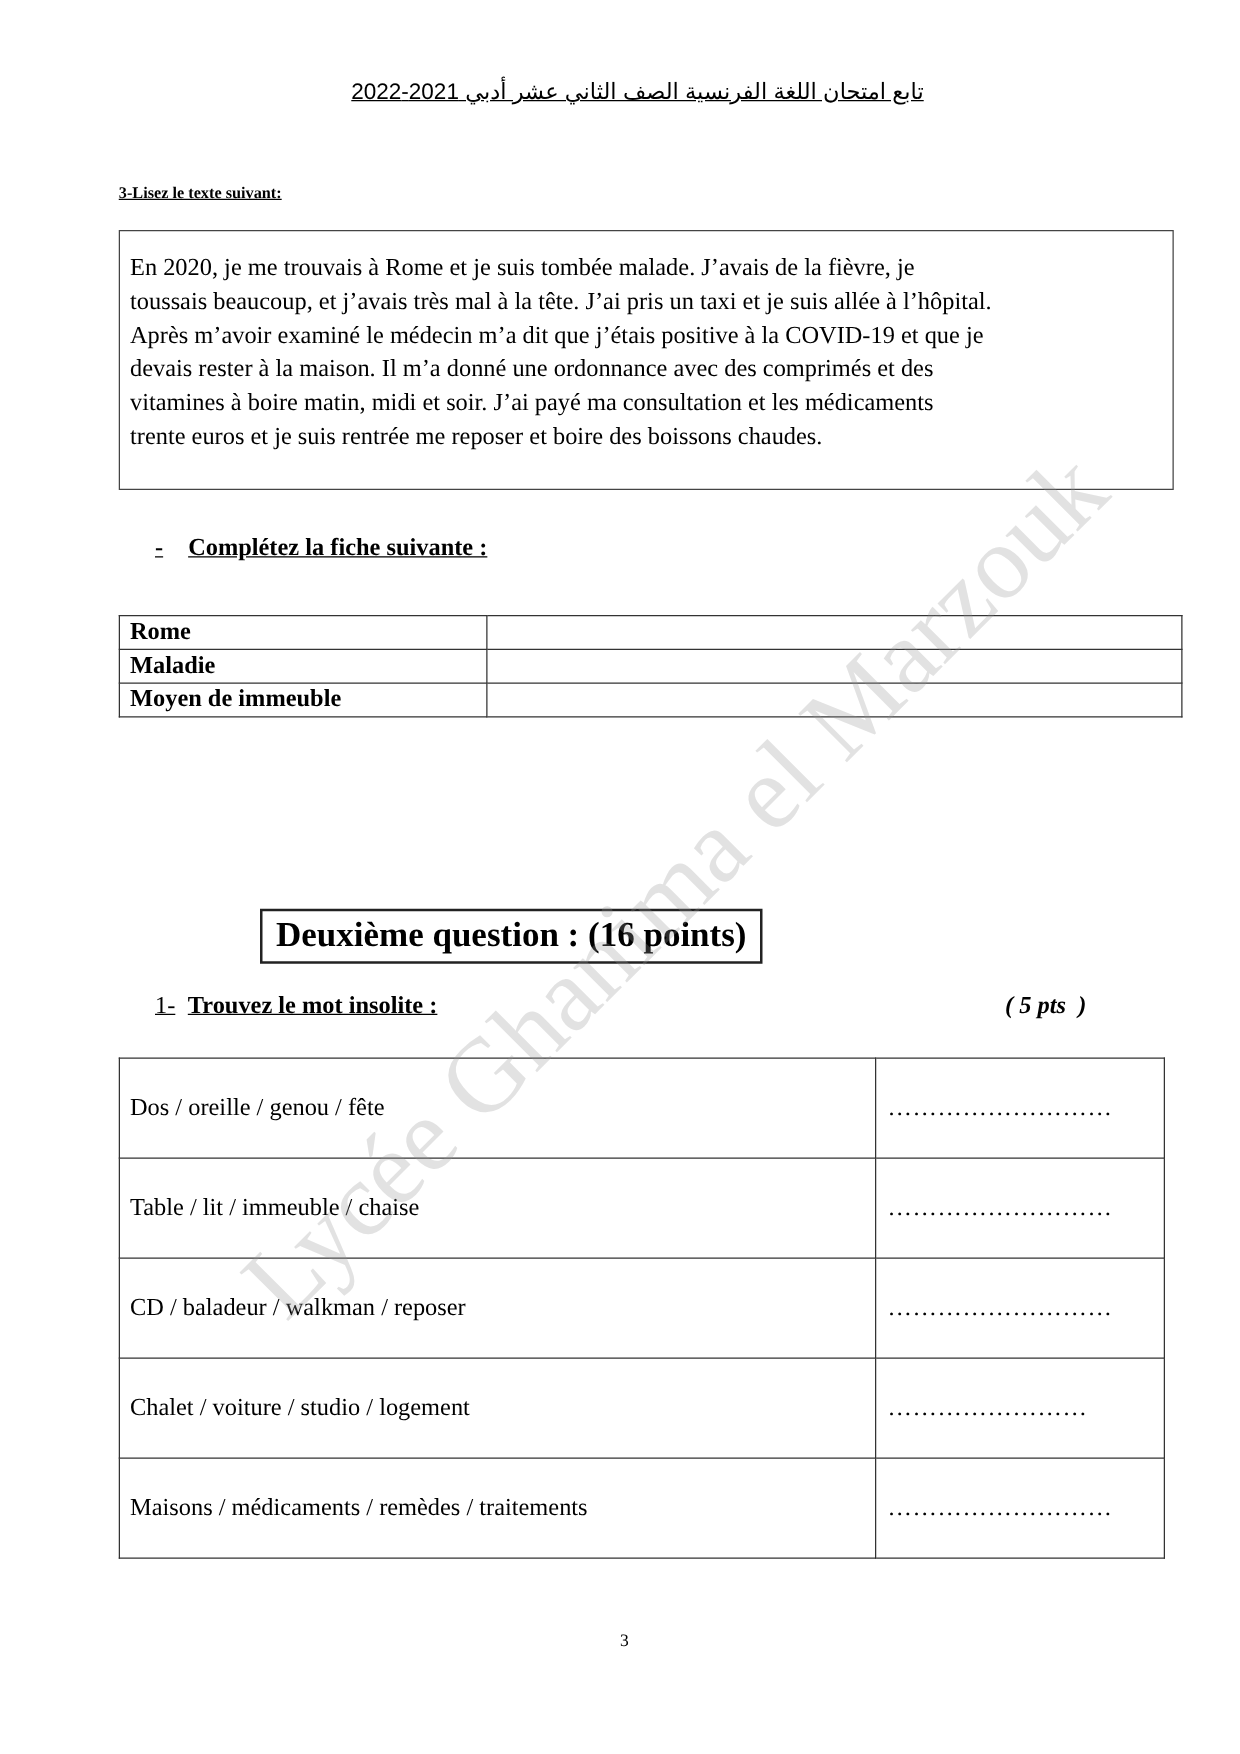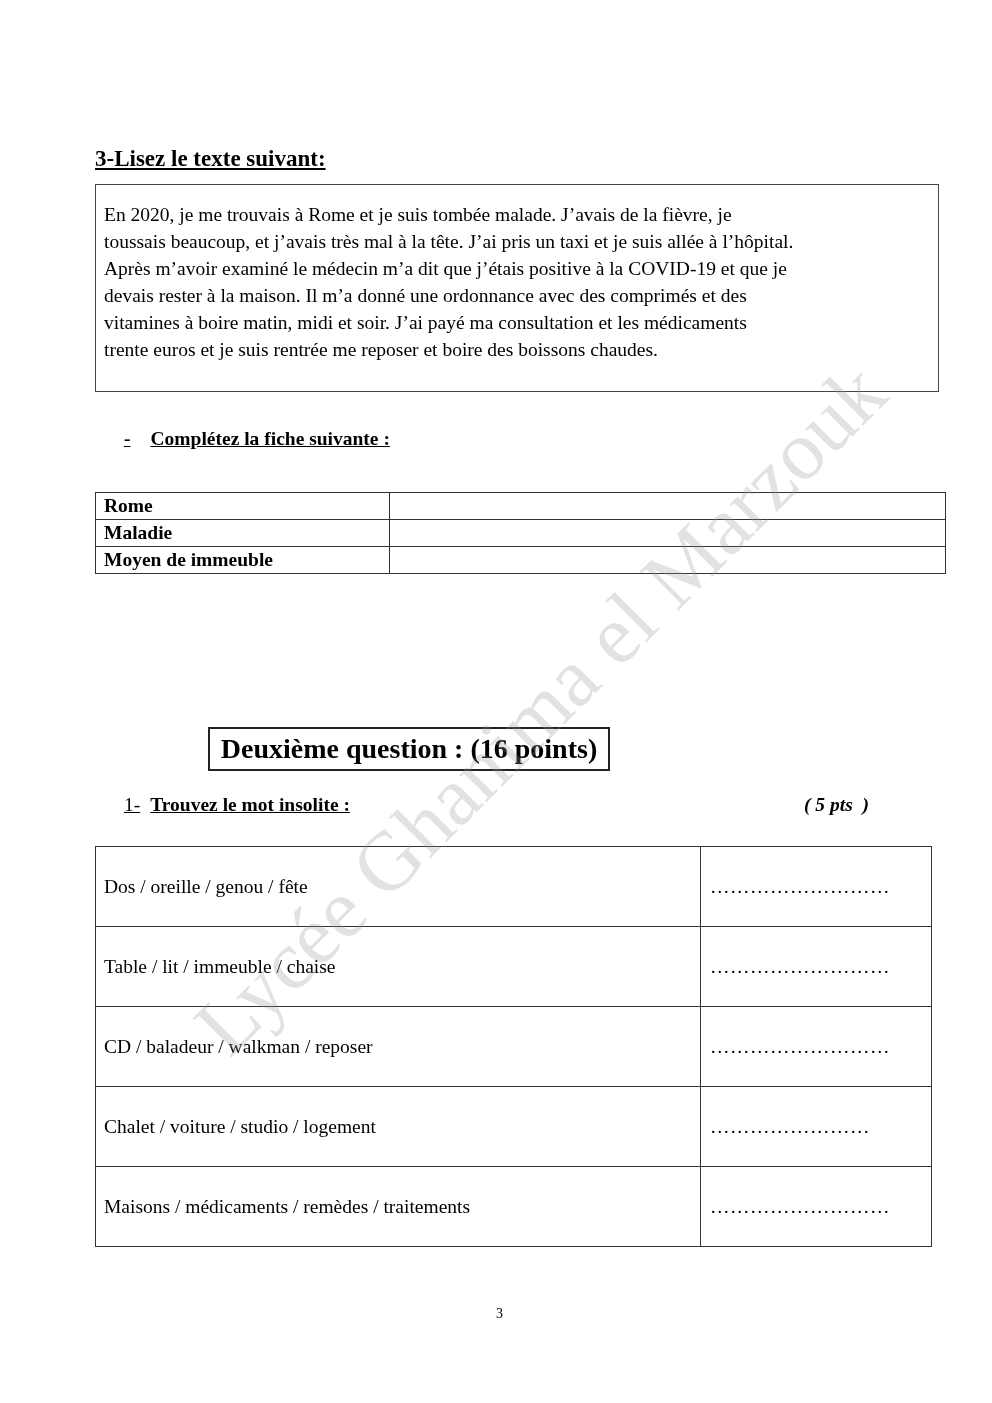--- a/index.html
+++ b/index.html
@@ -4,21 +4,21 @@
 <style>
   html, body { margin: 0; padding: 0; background: #ffffff; }
   body { width: 992px; height: 1403px; position: relative; overflow: hidden;
          font-family: "Liberation Serif", "DejaVu Serif", serif; color: #000; }
   .page { position: absolute; left: 0; top: 0; width: 992px; height: 1403px; }
 
   .header-title { position: absolute; left: 270px; top: 63px; width: 480px; text-align: center;
                   font-family: "Liberation Sans", "DejaVu Sans", sans-serif; font-size: 18px;
                   text-decoration: underline; direction: rtl; }
 
-  .section-title { position: absolute; left: 95px; top: 146px; font-size: 23px; font-weight: bold;
+  .section-title { position: absolute; left: 95px; top: 146px; font-size: 13px; font-weight: bold;
                    text-decoration: underline; }
 
   .reading-box { position: absolute; left: 95px; top: 184px; width: 826px; height: 190px;
                  border: 1.5px solid #444; padding: 16px 8px 0 8px; font-size: 19.5px; line-height: 27px; }
   .reading-box p { margin: 0; white-space: pre-line; }
 
   .instruction { position: absolute; left: 124px; top: 428px; font-size: 19.5px; font-weight: bold; }
   .instruction .dash { text-decoration: underline; margin-right: 20px; }
   .instruction .label { text-decoration: underline; }
 
@@ -43,20 +43,21 @@
   .watermark { position: absolute; left: 40px; top: 660px; width: 1000px; text-align: center;
                transform: rotate(-45deg); transform-origin: 50% 50%;
                font-size: 84px; color: rgba(150,150,150,0.28); white-space: nowrap; pointer-events: none;
                font-family: "Liberation Serif", "DejaVu Serif", serif; }
 </style>
 </head>
 <body>
 
 <div class="page">
 
+  <div class="header-title">تابع امتحان اللغة الفرنسية الصف الثاني عشر أدبي 2021-2022</div>
 
   <div class="section-title">3-Lisez le texte suivant:</div>
 
   <div class="reading-box">
     <p>En 2020, je me trouvais à Rome et je suis tombée malade. J’avais de la fièvre, je
 toussais beaucoup, et j’avais très mal à la tête. J’ai pris un taxi et je suis allée à l’hôpital.
 Après m’avoir examiné le médecin m’a dit que j’étais positive à la COVID-19 et que je
 devais rester à la maison. Il m’a donné une ordonnance avec des comprimés et des
 vitamines à boire matin, midi et soir. J’ai payé ma consultation et les médicaments
 trente euros et je suis rentrée me reposer et boire des boissons chaudes.</p>

